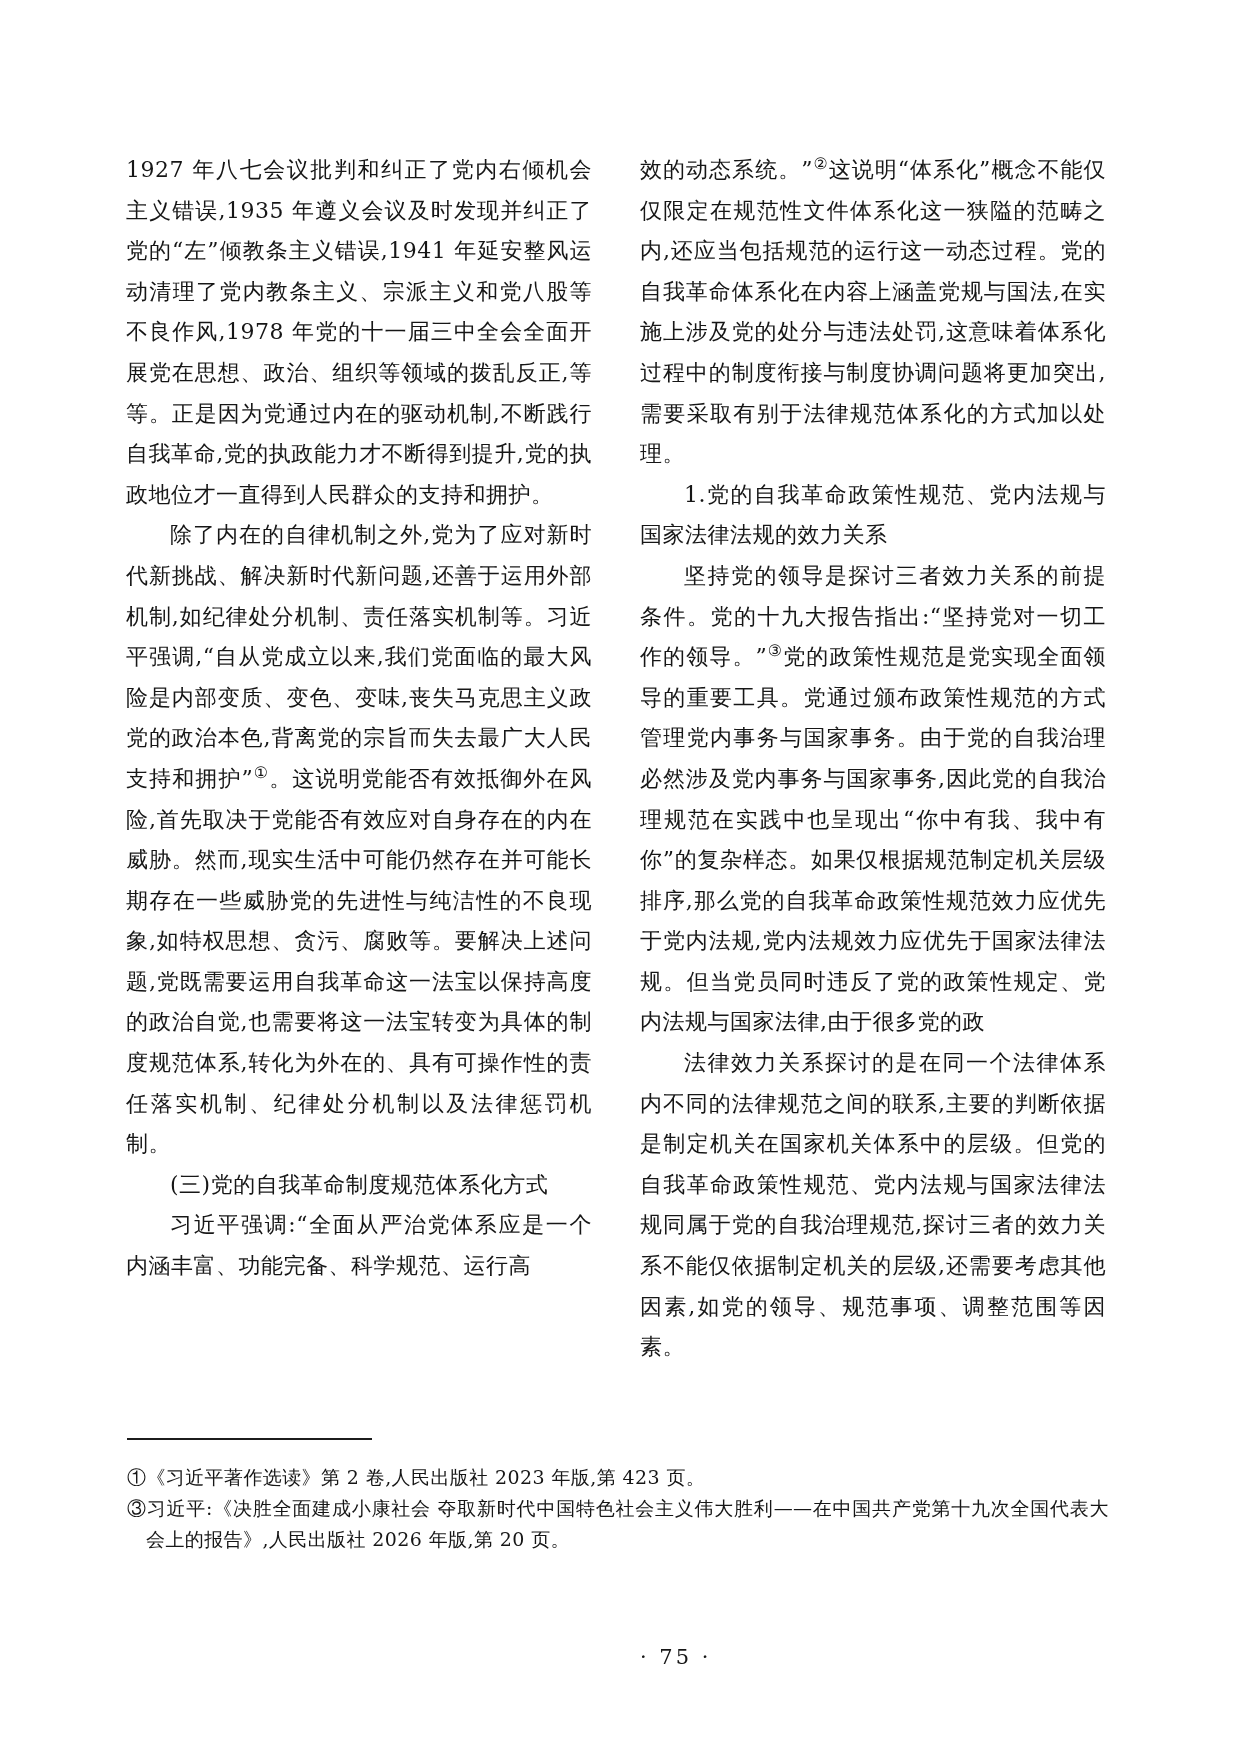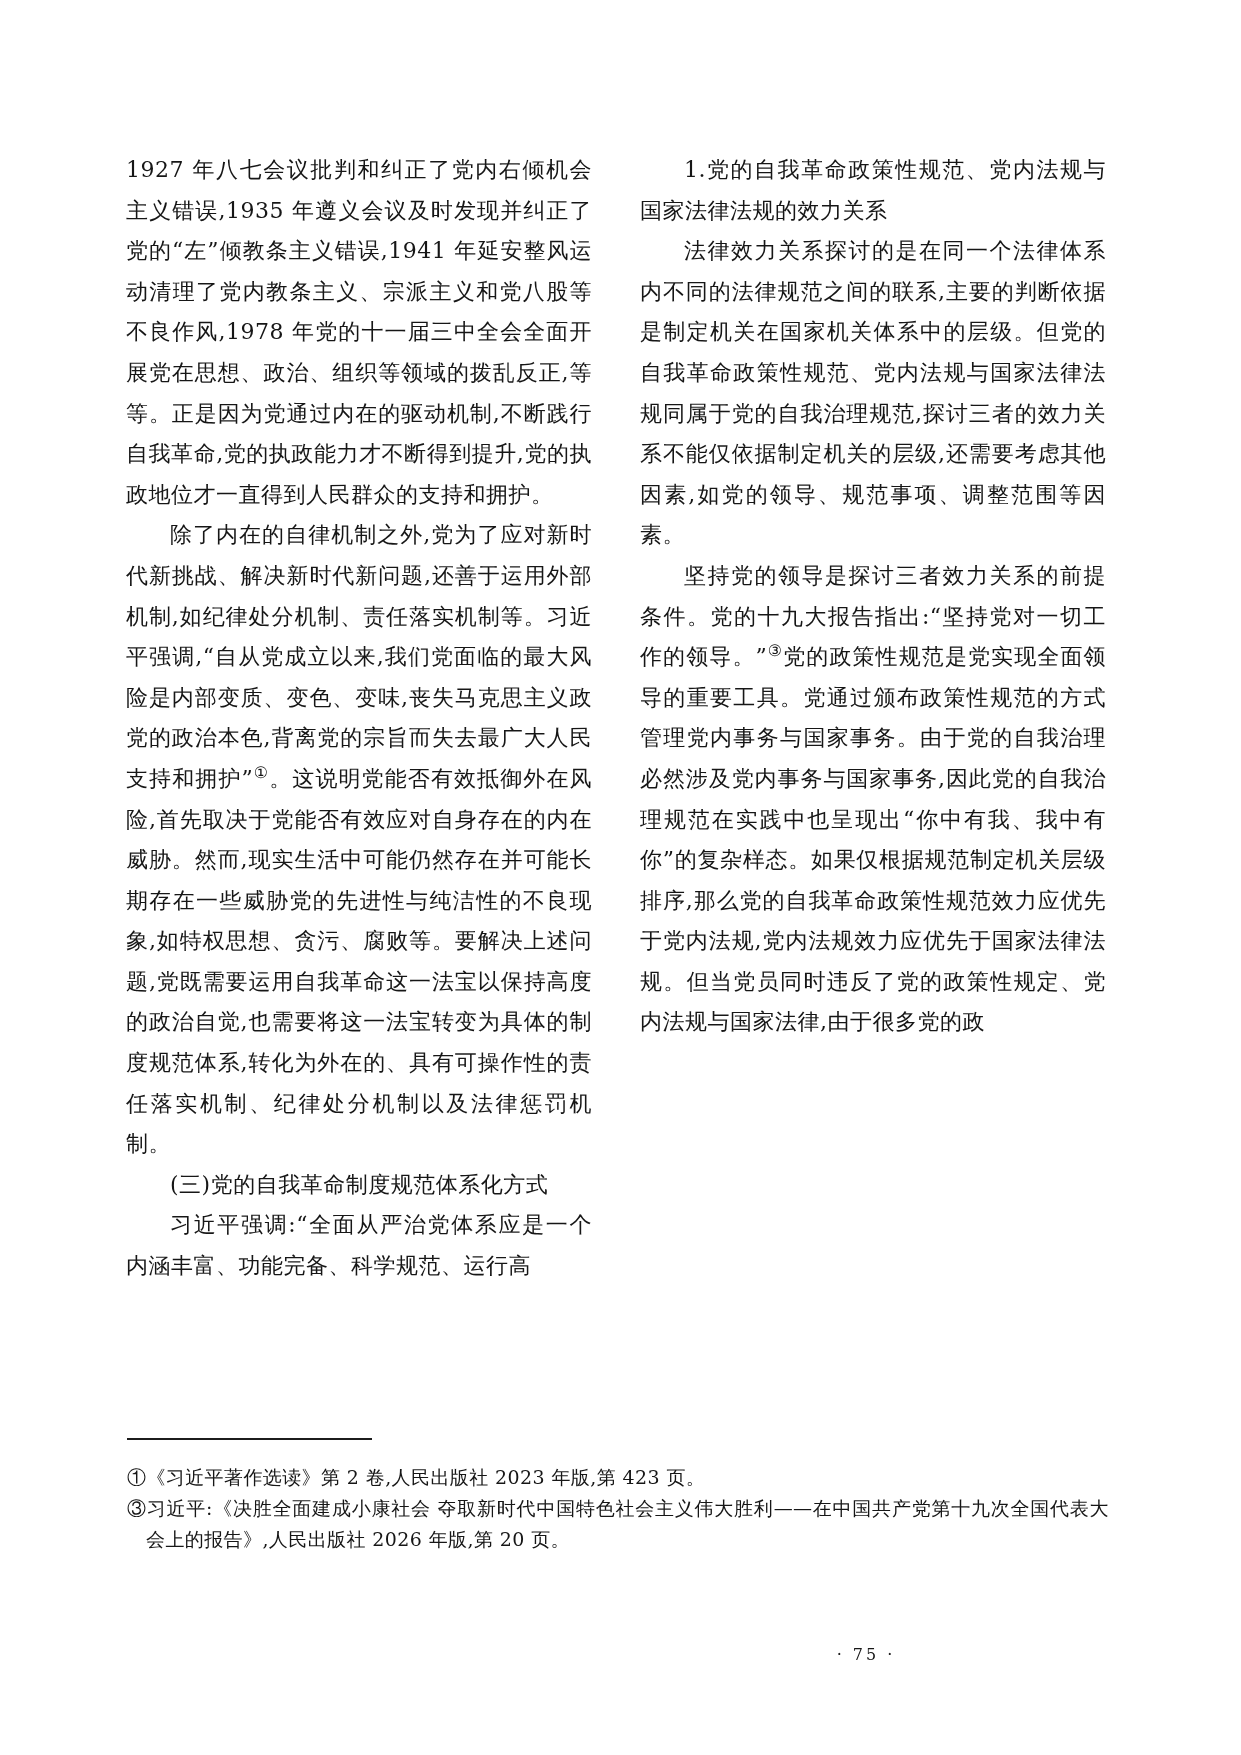--- a/index.html
+++ b/index.html
@@ -51,39 +51,40 @@
   .footnote {
     margin: 0;
     padding-left: 1em;
     text-indent: -1em;
   }
   .page-number {
     position: absolute;
     top: 1645px;
     left: 640px;
     width: 452px;
-    text-align: center;
-    font-size: 16px;
+    text-align: left;
+    font-size: 21px;
     letter-spacing: 3px;
   }
 </style>
 </head>
 <body>
 
 <div class="page">
   <div class="column column-left">
       <p class="para">1927 年八七会议批判和纠正了党内右倾机会主义错误,1935 年遵义会议及时发现并纠正了党的“左”倾教条主义错误,1941 年延安整风运动清理了党内教条主义、宗派主义和党八股等不良作风,1978 年党的十一届三中全会全面开展党在思想、政治、组织等领域的拨乱反正,等等。正是因为党通过内在的驱动机制,不断践行自我革命,党的执政能力才不断得到提升,党的执政地位才一直得到人民群众的支持和拥护。</p>
       <p class="para indent">除了内在的自律机制之外,党为了应对新时代新挑战、解决新时代新问题,还善于运用外部机制,如纪律处分机制、责任落实机制等。习近平强调,“自从党成立以来,我们党面临的最大风险是内部变质、变色、变味,丧失马克思主义政党的政治本色,背离党的宗旨而失去最广大人民支持和拥护”<sup>①</sup>。这说明党能否有效抵御外在风险,首先取决于党能否有效应对自身存在的内在威胁。然而,现实生活中可能仍然存在并可能长期存在一些威胁党的先进性与纯洁性的不良现象,如特权思想、贪污、腐败等。要解决上述问题,党既需要运用自我革命这一法宝以保持高度的政治自觉,也需要将这一法宝转变为具体的制度规范体系,转化为外在的、具有可操作性的责任落实机制、纪律处分机制以及法律惩罚机制。</p>
       <p class="para indent subhead">(三)党的自我革命制度规范体系化方式</p>
       <p class="para indent">习近平强调:“全面从严治党体系应是一个内涵丰富、功能完备、科学规范、运行高</p>
     </div>
   <div class="column column-right">
+      <p class="para">效的动态系统。”<sup>②</sup>这说明“体系化”概念不能仅仅限定在规范性文件体系化这一狭隘的范畴之内,还应当包括规范的运行这一动态过程。党的自我革命体系化在内容上涵盖党规与国法,在实施上涉及党的处分与违法处罚,这意味着体系化过程中的制度衔接与制度协调问题将更加突出,需要采取有别于法律规范体系化的方式加以处理。</p>
       <p class="para indent subhead">1.党的自我革命政策性规范、党内法规与国家法律法规的效力关系</p>
+      <p class="para indent">坚持党的领导是探讨三者效力关系的前提条件。党的十九大报告指出:“坚持党对一切工作的领导。”<sup>③</sup>党的政策性规范是党实现全面领导的重要工具。党通过颁布政策性规范的方式管理党内事务与国家事务。由于党的自我治理必然涉及党内事务与国家事务,因此党的自我治理规范在实践中也呈现出“你中有我、我中有你”的复杂样态。如果仅根据规范制定机关层级排序,那么党的自我革命政策性规范效力应优先于党内法规,党内法规效力应优先于国家法律法规。但当党员同时违反了党的政策性规定、党内法规与国家法律,由于很多党的政</p>
       <p class="para indent">法律效力关系探讨的是在同一个法律体系内不同的法律规范之间的联系,主要的判断依据是制定机关在国家机关体系中的层级。但党的自我革命政策性规范、党内法规与国家法律法规同属于党的自我治理规范,探讨三者的效力关系不能仅依据制定机关的层级,还需要考虑其他因素,如党的领导、规范事项、调整范围等因素。</p>
-      <p class="para indent">坚持党的领导是探讨三者效力关系的前提条件。党的十九大报告指出:“坚持党对一切工作的领导。”<sup>③</sup>党的政策性规范是党实现全面领导的重要工具。党通过颁布政策性规范的方式管理党内事务与国家事务。由于党的自我治理必然涉及党内事务与国家事务,因此党的自我治理规范在实践中也呈现出“你中有我、我中有你”的复杂样态。如果仅根据规范制定机关层级排序,那么党的自我革命政策性规范效力应优先于党内法规,党内法规效力应优先于国家法律法规。但当党员同时违反了党的政策性规定、党内法规与国家法律,由于很多党的政</p>
     </div>
   <div class="footnote-rule"></div>
   <div class="footnotes">
       <p class="footnote">①《习近平著作选读》第 2 卷,人民出版社 2023 年版,第 423 页。</p>
       <p class="footnote">③习近平:《决胜全面建成小康社会 夺取新时代中国特色社会主义伟大胜利——在中国共产党第十九次全国代表大会上的报告》,人民出版社 2026 年版,第 20 页。</p>
     </div>
   <div class="page-number">· 75 ·</div>
 </div>
 
 </body></html>

